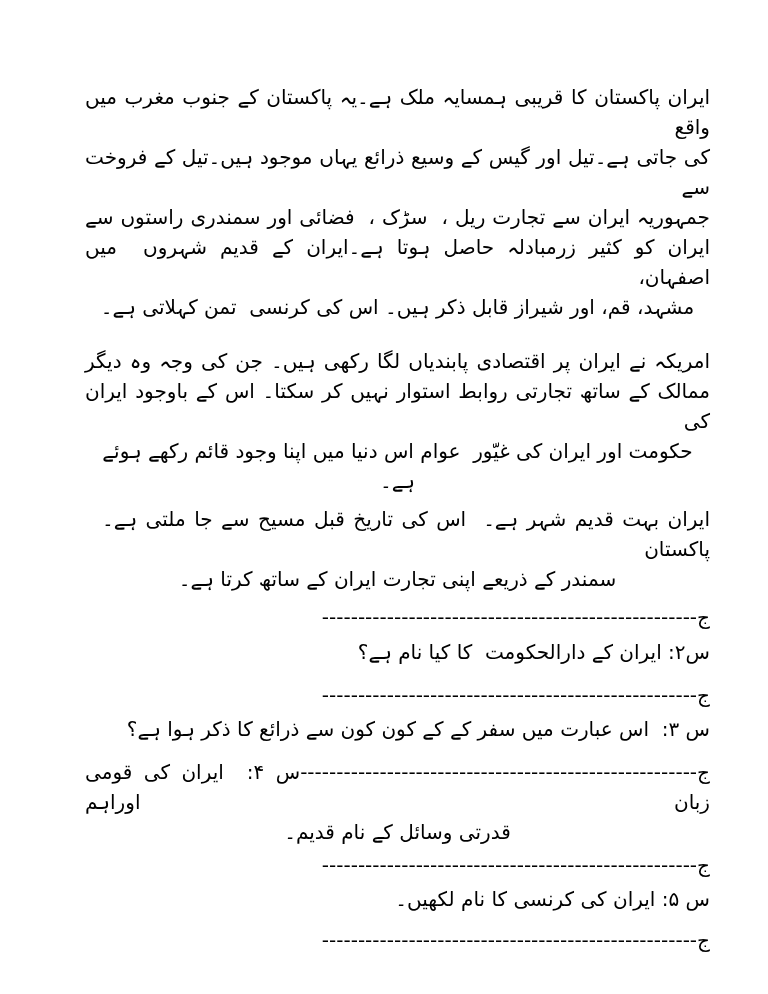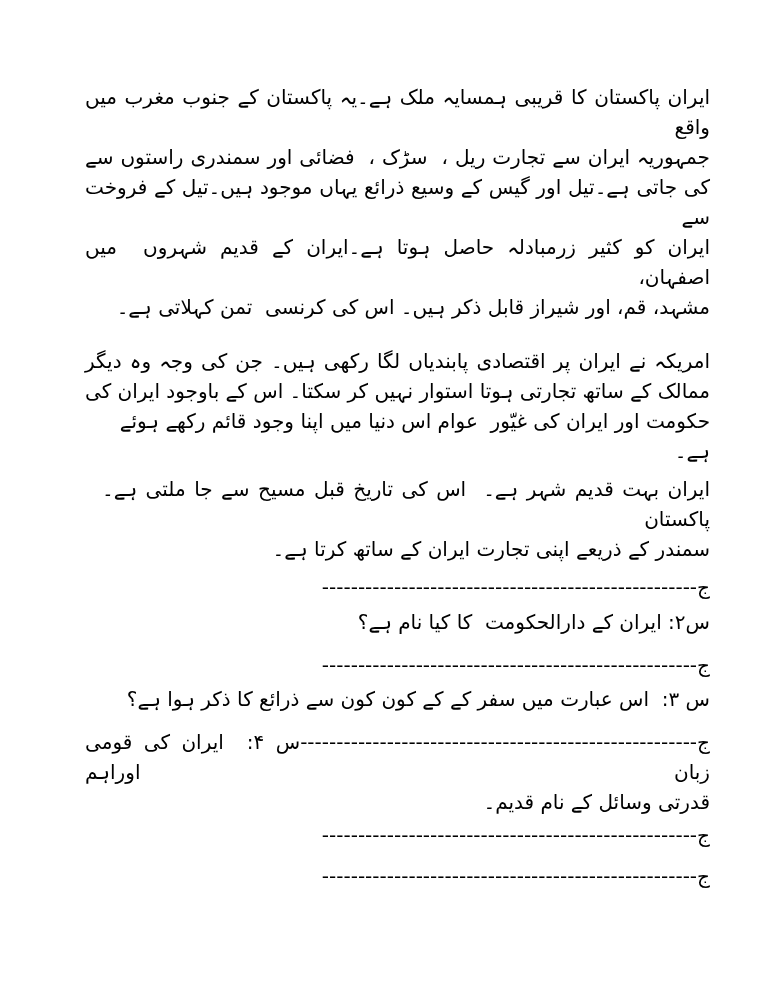--- a/index.html
+++ b/index.html
@@ -18,54 +18,55 @@
   .ln {
     direction: rtl;
     font-size: 20px;
     line-height: 30px;
     text-align: right;
   }
   .full {
     text-align: justify;
     text-align-last: justify;
   }
-  .leftal { text-align: right; }
+  .leftal { text-align: center; }
   .rightal { text-align: right; }
 </style>
 </head>
 <body>
 
 <div class="page">
 
   <section>
     <div>
       <div class="ln full">ایران پاکستان کا قریبی ہمسایہ ملک ہے۔یہ پاکستان کے جنوب مغرب میں واقع</div>
+      <div class="ln full">کی جاتی ہے۔تیل اور گیس کے وسیع ذرائع یہاں موجود ہیں۔تیل کے فروخت سے</div>
       <div class="ln full">جمہوریہ ایران سے تجارت ریل ،&nbsp; سڑک ،&nbsp; فضائی اور سمندری راستوں سے</div>
-      <div class="ln full">کی جاتی ہے۔تیل اور گیس کے وسیع ذرائع یہاں موجود ہیں۔تیل کے فروخت سے</div>
       <div class="ln full">ایران کو کثیر زرمبادلہ حاصل ہوتا ہے۔ایران کے قدیم شہروں&nbsp; میں اصفہان،</div>
       <div class="ln leftal">مشہد، قم، اور شیراز قابل ذکر ہیں۔ اس کی کرنسی&nbsp; تمن کہلاتی ہے۔</div>
     </div>
     <div style="margin-top:24px;">
       <div class="ln full">امریکہ نے ایران پر اقتصادی پابندیاں لگا رکھی ہیں۔ جن کی وجہ وہ دیگر</div>
-      <div class="ln full">ممالک کے ساتھ تجارتی ہوتا استوار نہیں کر سکتا۔ اس کے باوجود ایران کی</div>
+      <div class="ln full">ممالک کے ساتھ تجارتی روابط استوار نہیں کر سکتا۔ اس کے باوجود ایران کی</div>
       <div class="ln leftal">حکومت اور ایران کی غیّور&nbsp; عوام اس دنیا میں اپنا وجود قائم رکھے ہوئے ہے۔</div>
     </div>
     <div style="margin-top:8px;">
       <div class="ln full">ایران بہت قدیم شہر ہے۔&nbsp; اس کی تاریخ قبل مسیح سے جا ملتی ہے۔&nbsp;&nbsp; پاکستان</div>
       <div class="ln leftal">سمندر کے ذریعے اپنی تجارت ایران کے ساتھ کرتا ہے۔</div>
     </div>
   </section>
 
   <section>
     <div class="ln rightal" style="margin-top:8px;">ج----------------------------------------------------</div>
 
     <div class="ln rightal" style="margin-top:5px;">س۲: ایران کے دارالحکومت &nbsp;کا کیا نام ہے؟</div>
     <div class="ln rightal" style="margin-top:13px;">ج----------------------------------------------------</div>
 
     <div class="ln rightal" style="margin-top:4px;">س ۳:&nbsp; اس عبارت میں سفر کے کے کون کون سے ذرائع کا ذکر ہوا ہے؟</div>
     <div class="ln full" style="margin-top:13px;">ج-------------------------------------------------------س ۴:&nbsp; ایران کی قومی زبان اوراہم</div>
     <div class="ln leftal">قدرتی وسائل کے نام قدیم۔</div>
     <div class="ln rightal" style="margin-top:3px;">ج----------------------------------------------------</div>
 
+    <div class="ln rightal" style="margin-top:4px;">س ۵: ایران کی کرنسی کا نام لکھیں۔</div>
     <div class="ln rightal" style="margin-top:11px;">ج----------------------------------------------------</div>
   </section>
 
 </div>
 
 </body></html>

